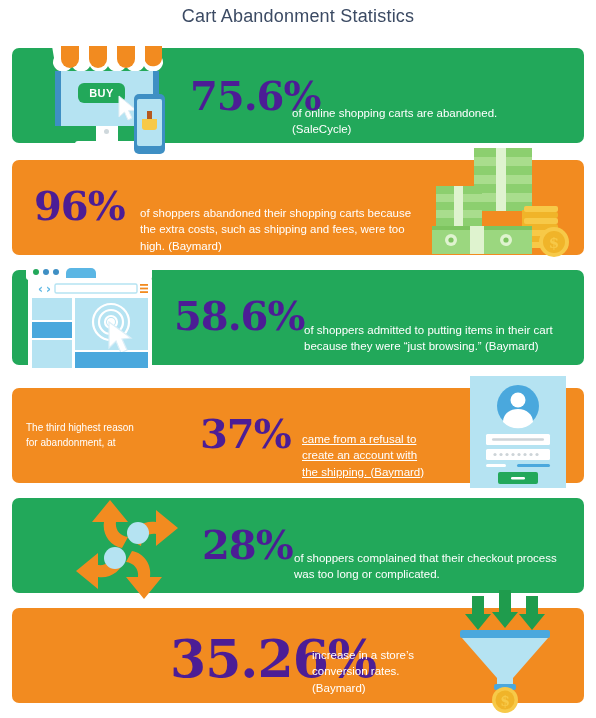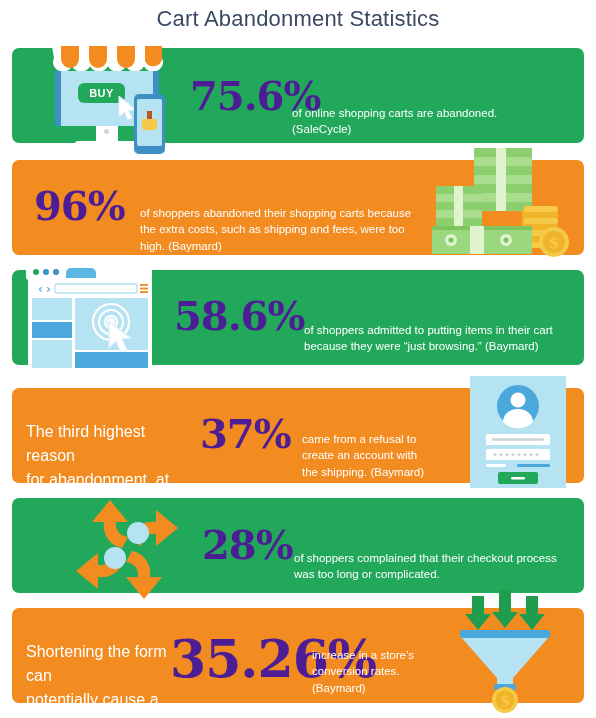--- a/index.html
+++ b/index.html
@@ -21,21 +21,21 @@
     height: 718px;
     background: #ffffff;
   }
   .title {
     position: absolute;
     top: 6px;
     left: 0;
     width: 596px;
     text-align: center;
     font-family: "Liberation Sans", sans-serif;
-    font-size: 22px;
+    font-size: 18px;
     font-weight: 400;
     letter-spacing: 0.2px;
     color: #3b4a63;
   }
 
   
   .band {
     position: absolute;
     left: 12px;
     width: 572px;
@@ -69,21 +69,21 @@
     font-family: "Liberation Sans", sans-serif;
     font-size: 11.5px;
     line-height: 1.42;
     font-weight: 400;
     margin-top: 19px;
   }
   .lead {
     position: absolute;
     color: #ffffff;
     font-family: "Liberation Sans", sans-serif;
-    font-size: 16px;
+    font-size: 10px;
     line-height: 1.5;
     font-weight: 400;
   }
 
   
   .icon-art { position: absolute; }
 
   
   #art-store { left: 26px; top: -4px; width: 140px; height: 110px; }
   .monitor-body {
@@ -319,21 +319,21 @@
         </svg>
       </div>
 
       <div class="lead" style="left:14px; top:32px; width:160px;">
         <div>The third highest reason</div>
         <div>for abandonment, at</div>
       </div>
 
       <div class="stat" style="left:188px; top:26px; font-size:40px;">37%</div>
 
-      <div class="copy" style="left:290px; top:24px; width:160px;">
+      <div class="copy" style="left:290px; top:24px; width:160px;text-decoration:underline;">
         <div>came from a refusal to</div>
         <div>create an account with</div>
         <div>the shipping. (Baymard)</div>
       </div>
     </div>
   </div>
 
   <div class="band green" style="top:498px;">
     <div class="band-inner">
 
@@ -372,24 +372,20 @@
           <rect x="2" y="34" width="90" height="8" rx="2" fill="#4aa8dd"></rect>
           <path d="M4 42 L90 42 L55 82 L39 82 Z" fill="#b5e3f2"></path>
           <rect x="39" y="82" width="16" height="8" fill="#b5e3f2"></rect>
           <rect x="36" y="88" width="22" height="6" rx="2" fill="#4aa8dd"></rect>
           <circle cx="47" cy="104" r="13" fill="#f7c948"></circle>
           <circle cx="47" cy="104" r="9.5" fill="#f0b429"></circle>
           <text x="47" y="110" text-anchor="middle" font-family="DejaVu Serif, serif" font-size="14" font-weight="bold" fill="#f7c948">$</text>
         </svg>
       </div>
 
-      <div class="lead" style="left:14px; top:32px; width:160px;">
-        <div>Shortening the form can</div>
-        <div>potentially cause a</div>
-      </div>
 
       <div class="stat" style="left:158px; top:25px; font-size:52px;">35.26%</div>
 
       <div class="copy" style="left:300px; top:20px; width:150px;">
         <div>increase in a store’s</div>
         <div>conversion rates.</div>
         <div>(Baymard)</div>
       </div>
     </div>
   </div>

